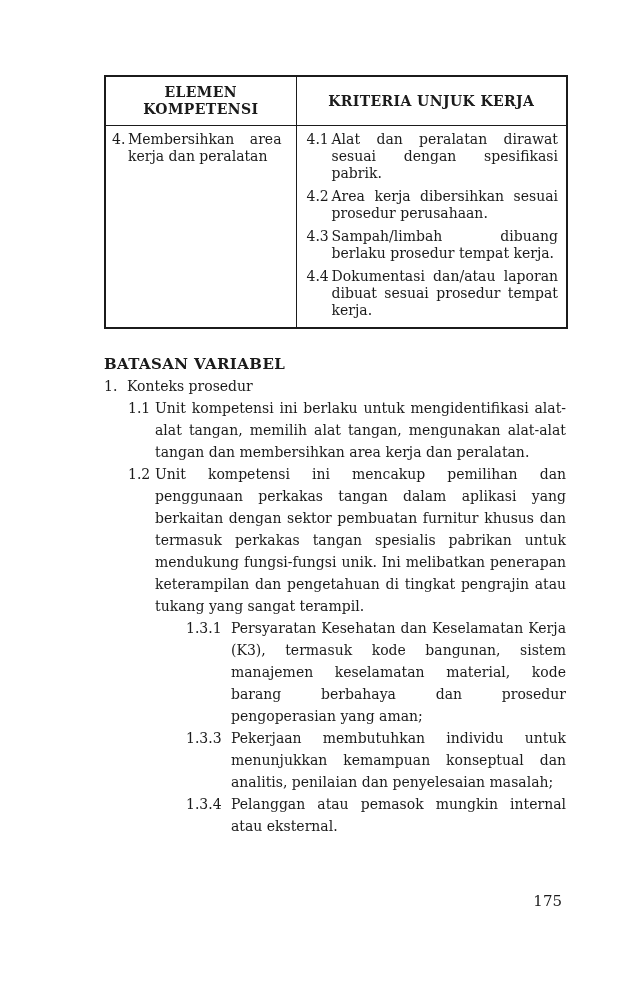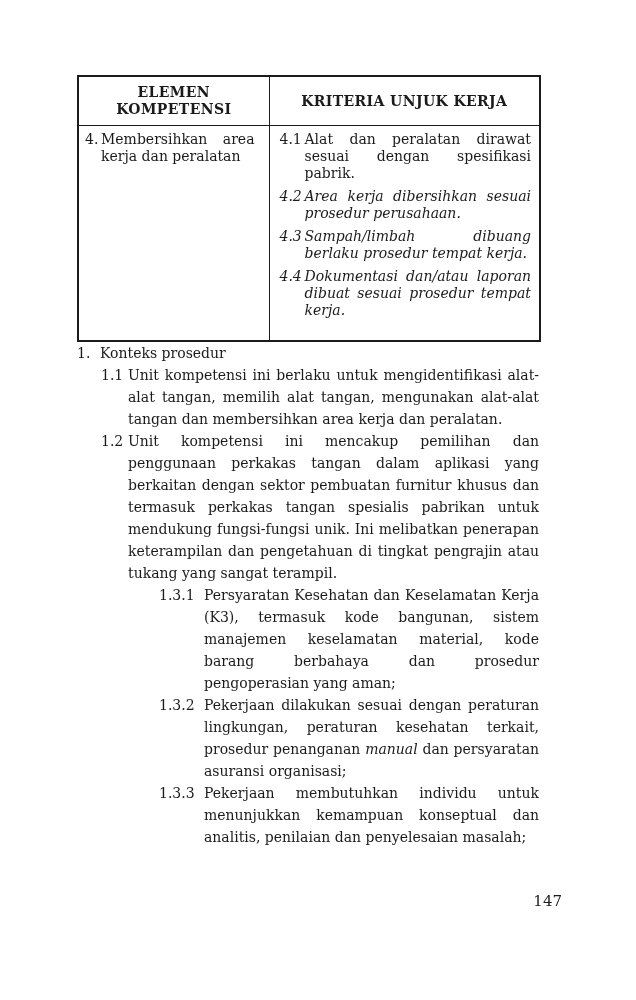--- a/index.html
+++ b/index.html
@@ -10,21 +10,21 @@
   body {
     width: 636px;
     height: 1000px;
     position: relative;
     font-family: "DejaVu Serif", "Liberation Serif", serif;
     color: #1b1b1b;
     overflow: hidden;
   }
   .content {
     position: absolute;
-    left: 77px;
+    left: 104px;
     top: 75px;
     width: 462px;
   }
 
   
   table.ktable {
     border-collapse: collapse;
     width: 100%;
     table-layout: fixed;
     border: 2px solid #1b1b1b;
@@ -41,34 +41,34 @@
     line-height: 17px;
   }
   col.c1 { width: 191px; }
   col.c2 { width: 271px; }
   td.cell {
     vertical-align: top;
     font-size: 14px;
     line-height: 17px;
   }
   td.elemen-cell { padding: 5px 14px 8px 6px; }
-  td.kriteria-cell { padding: 5px 8px 21px 10px; }
+  td.kriteria-cell { padding: 5px 8px 8px 10px; }
 
   .hang {
     display: flex;
     align-items: flex-start;
   }
   .hang .num { flex: 0 0 auto; }
   .hang .txt {
     flex: 1 1 auto;
     text-align: justify;
   }
   .elemen-cell .num { width: 16px; }
   .kriteria-cell .num { width: 25px; }
-  .kitem + .kitem { margin-top: 6px; font-style: italic; }
+  .kitem + .kitem { margin-top: 6px; }
 
   
   .heading {
     margin-top: 24px;
     font-size: 15px;
     font-weight: bold;
     letter-spacing: 0.4px;
     line-height: 22px;
   }
   .row {
@@ -137,20 +137,21 @@
           </div>
           <div class="hang kitem">
             <span class="num">4.4</span>
             <span class="txt">Dokumentasi dan/atau laporan dibuat sesuai prosedur tempat kerja.</span>
           </div>
         </td>
       </tr>
     </tbody>
   </table>
 
+  <div class="heading">BATASAN VARIABEL</div>
 
   <div class="row l0">
     <span class="num">1.</span>
     <span class="txt-plain">Konteks prosedur</span>
   </div>
 
   <div class="row l1">
     <span class="num">1.1</span>
     <span class="txt">Unit kompetensi ini berlaku untuk mengidentifikasi alat-alat tangan, memilih alat tangan, mengunakan alat-alat tangan dan membersihkan area kerja dan peralatan.</span>
   </div>
@@ -159,26 +160,26 @@
     <span class="num">1.2</span>
     <span class="txt">Unit kompetensi ini mencakup pemilihan dan penggunaan perkakas tangan dalam aplikasi yang berkaitan dengan sektor pembuatan furnitur khusus dan termasuk perkakas tangan spesialis pabrikan untuk mendukung fungsi-fungsi unik. Ini melibatkan penerapan keterampilan dan pengetahuan di tingkat pengrajin atau tukang yang sangat terampil.</span>
   </div>
 
 
   <div class="row l2">
     <span class="num">1.3.1</span>
     <span class="txt">Persyaratan Kesehatan dan Keselamatan Kerja (K3), termasuk kode bangunan, sistem manajemen keselamatan material, kode barang berbahaya dan prosedur pengoperasian yang aman;</span>
   </div>
 
-  <div class="row l2">
-    <span class="num">1.3.2</span>
-    <span class="txt"><span>Pekerjaan dilakukan sesuai dengan peraturan lingkungan, peraturan kesehatan terkait, prosedur penanganan</span> <em>manual</em> <span>dan persyaratan asuransi organisasi;</span></span>
-  </div>
 
   <div class="row l2">
     <span class="num">1.3.3</span>
     <span class="txt">Pekerjaan membutuhkan individu untuk menunjukkan kemampuan konseptual dan analitis, penilaian dan penyelesaian masalah;</span>
   </div>
 
+  <div class="row l2">
+    <span class="num">1.3.4</span>
+    <span class="txt">Pelanggan atau pemasok mungkin internal atau eksternal.</span>
+  </div>
 
 </div>
 
-<div class="page-number">147</div>
+<div class="page-number">175</div>
 
 </body></html>

